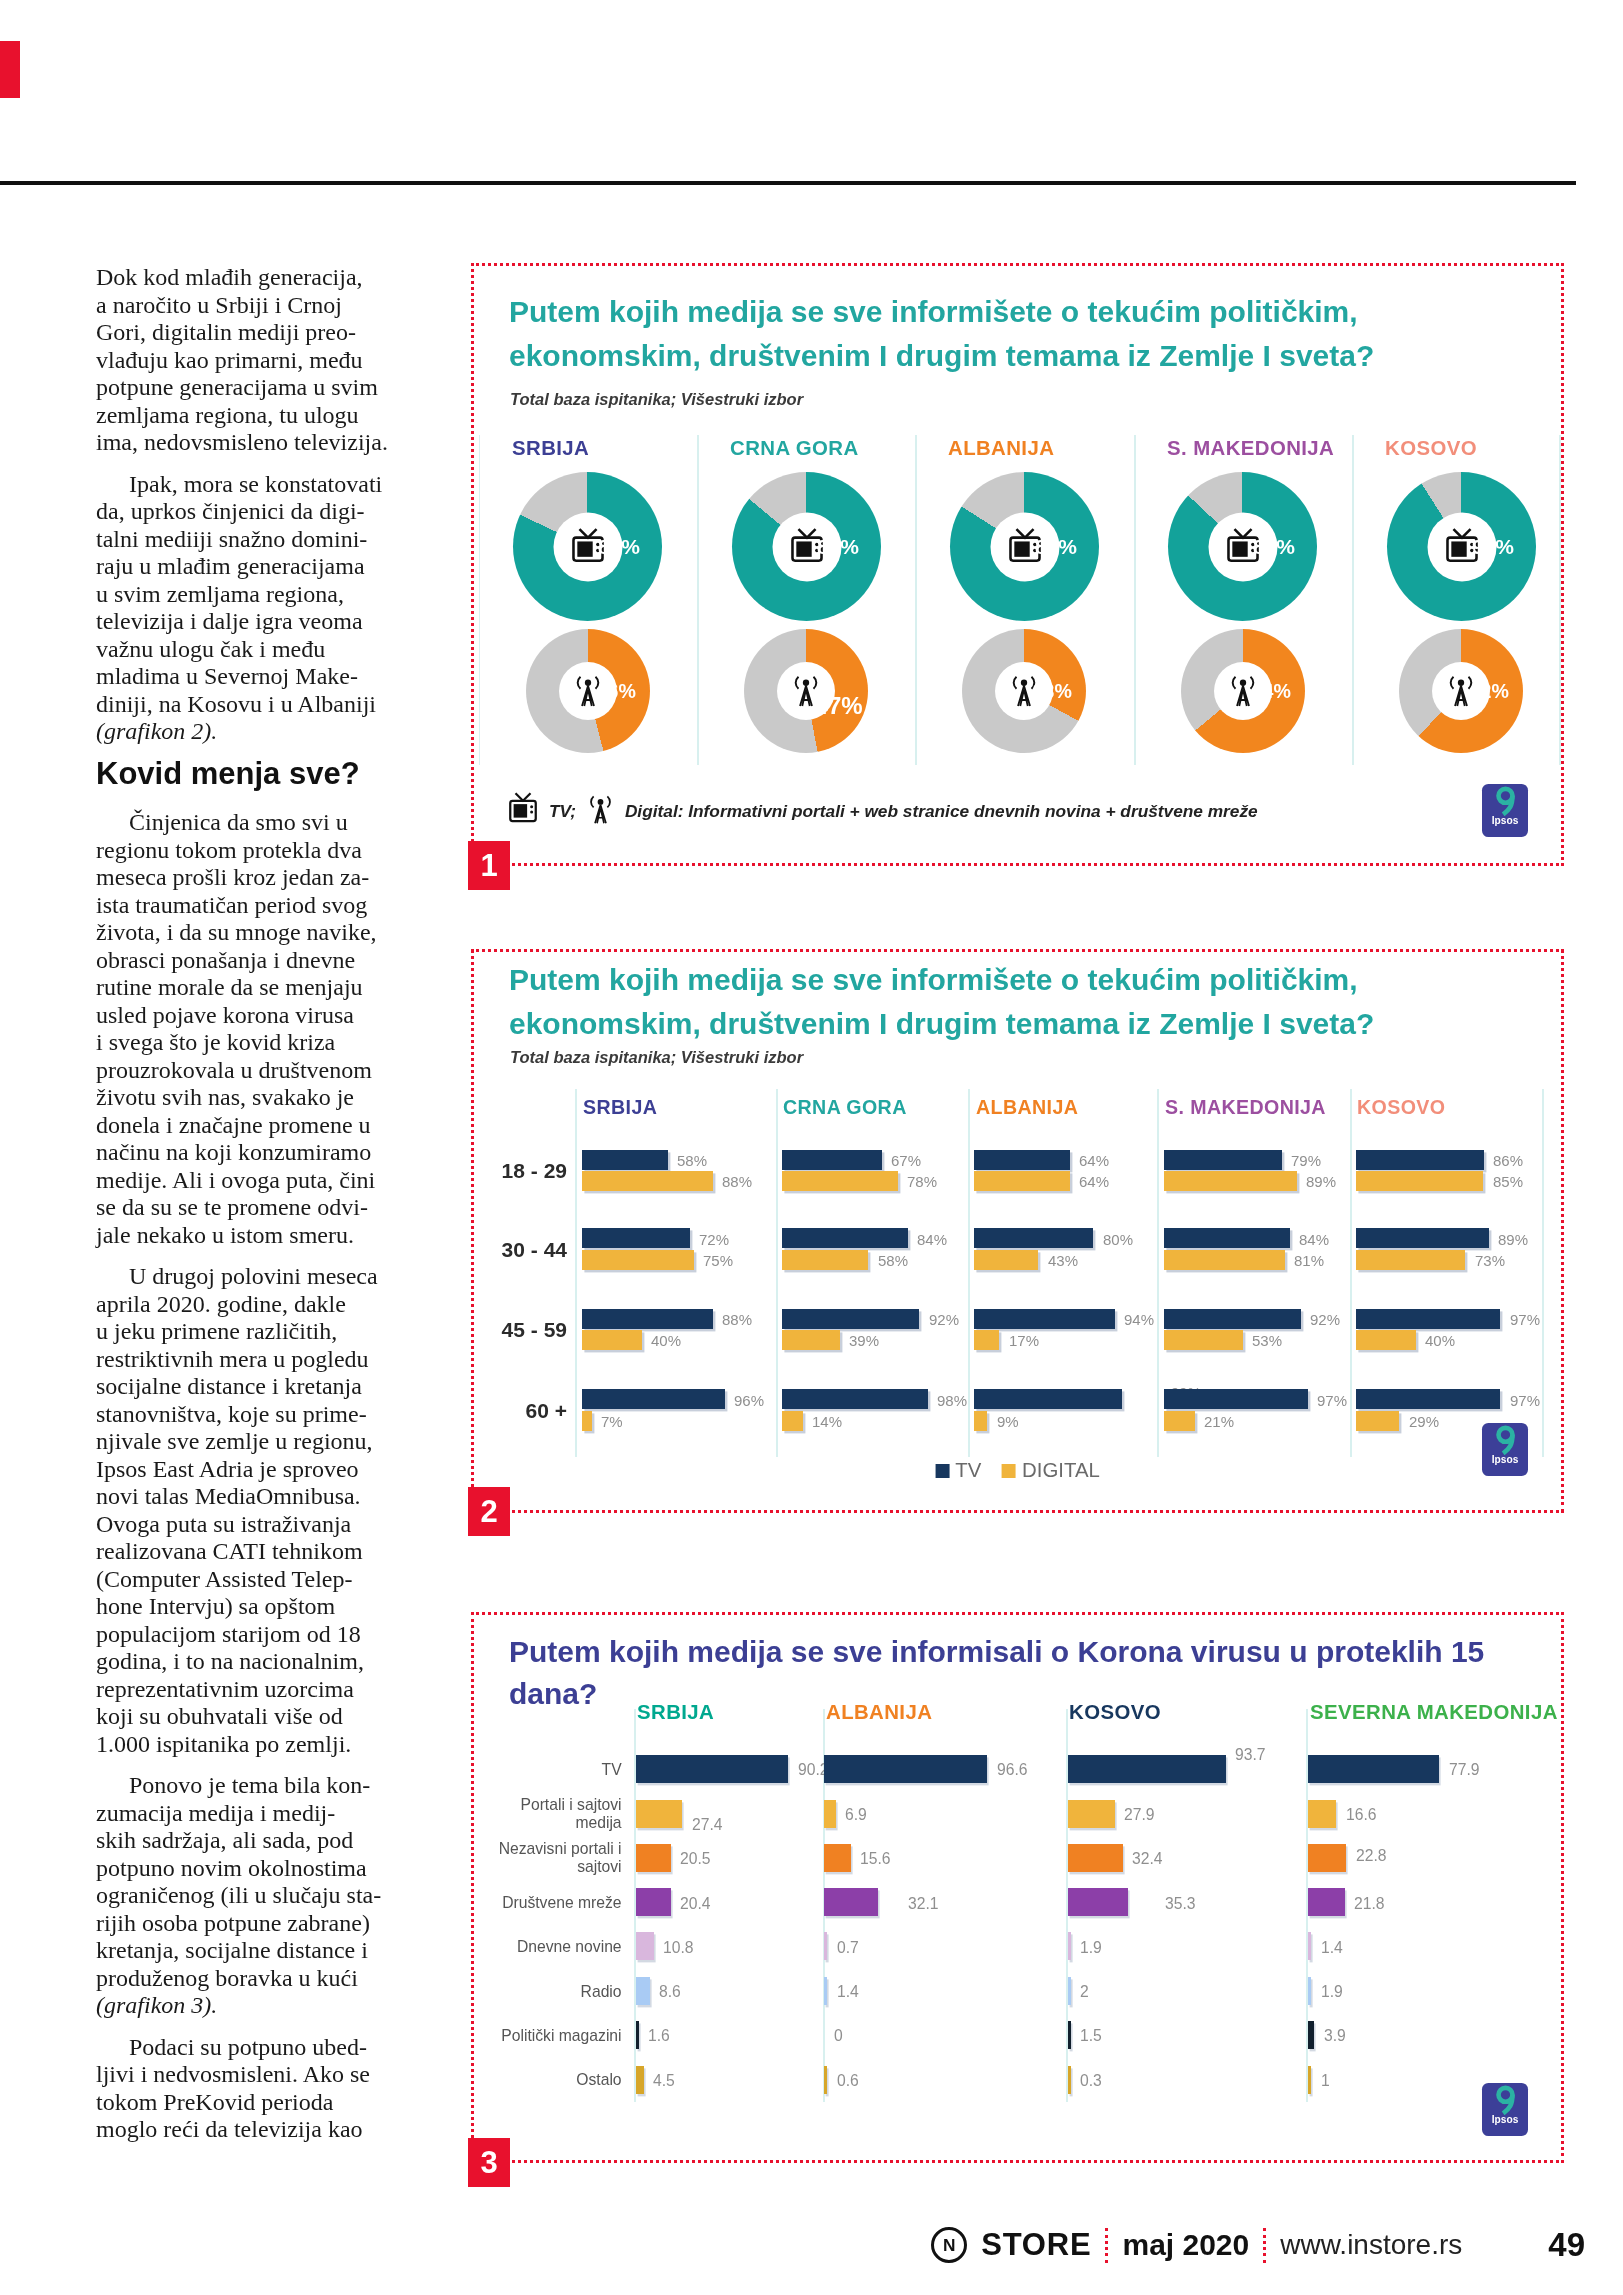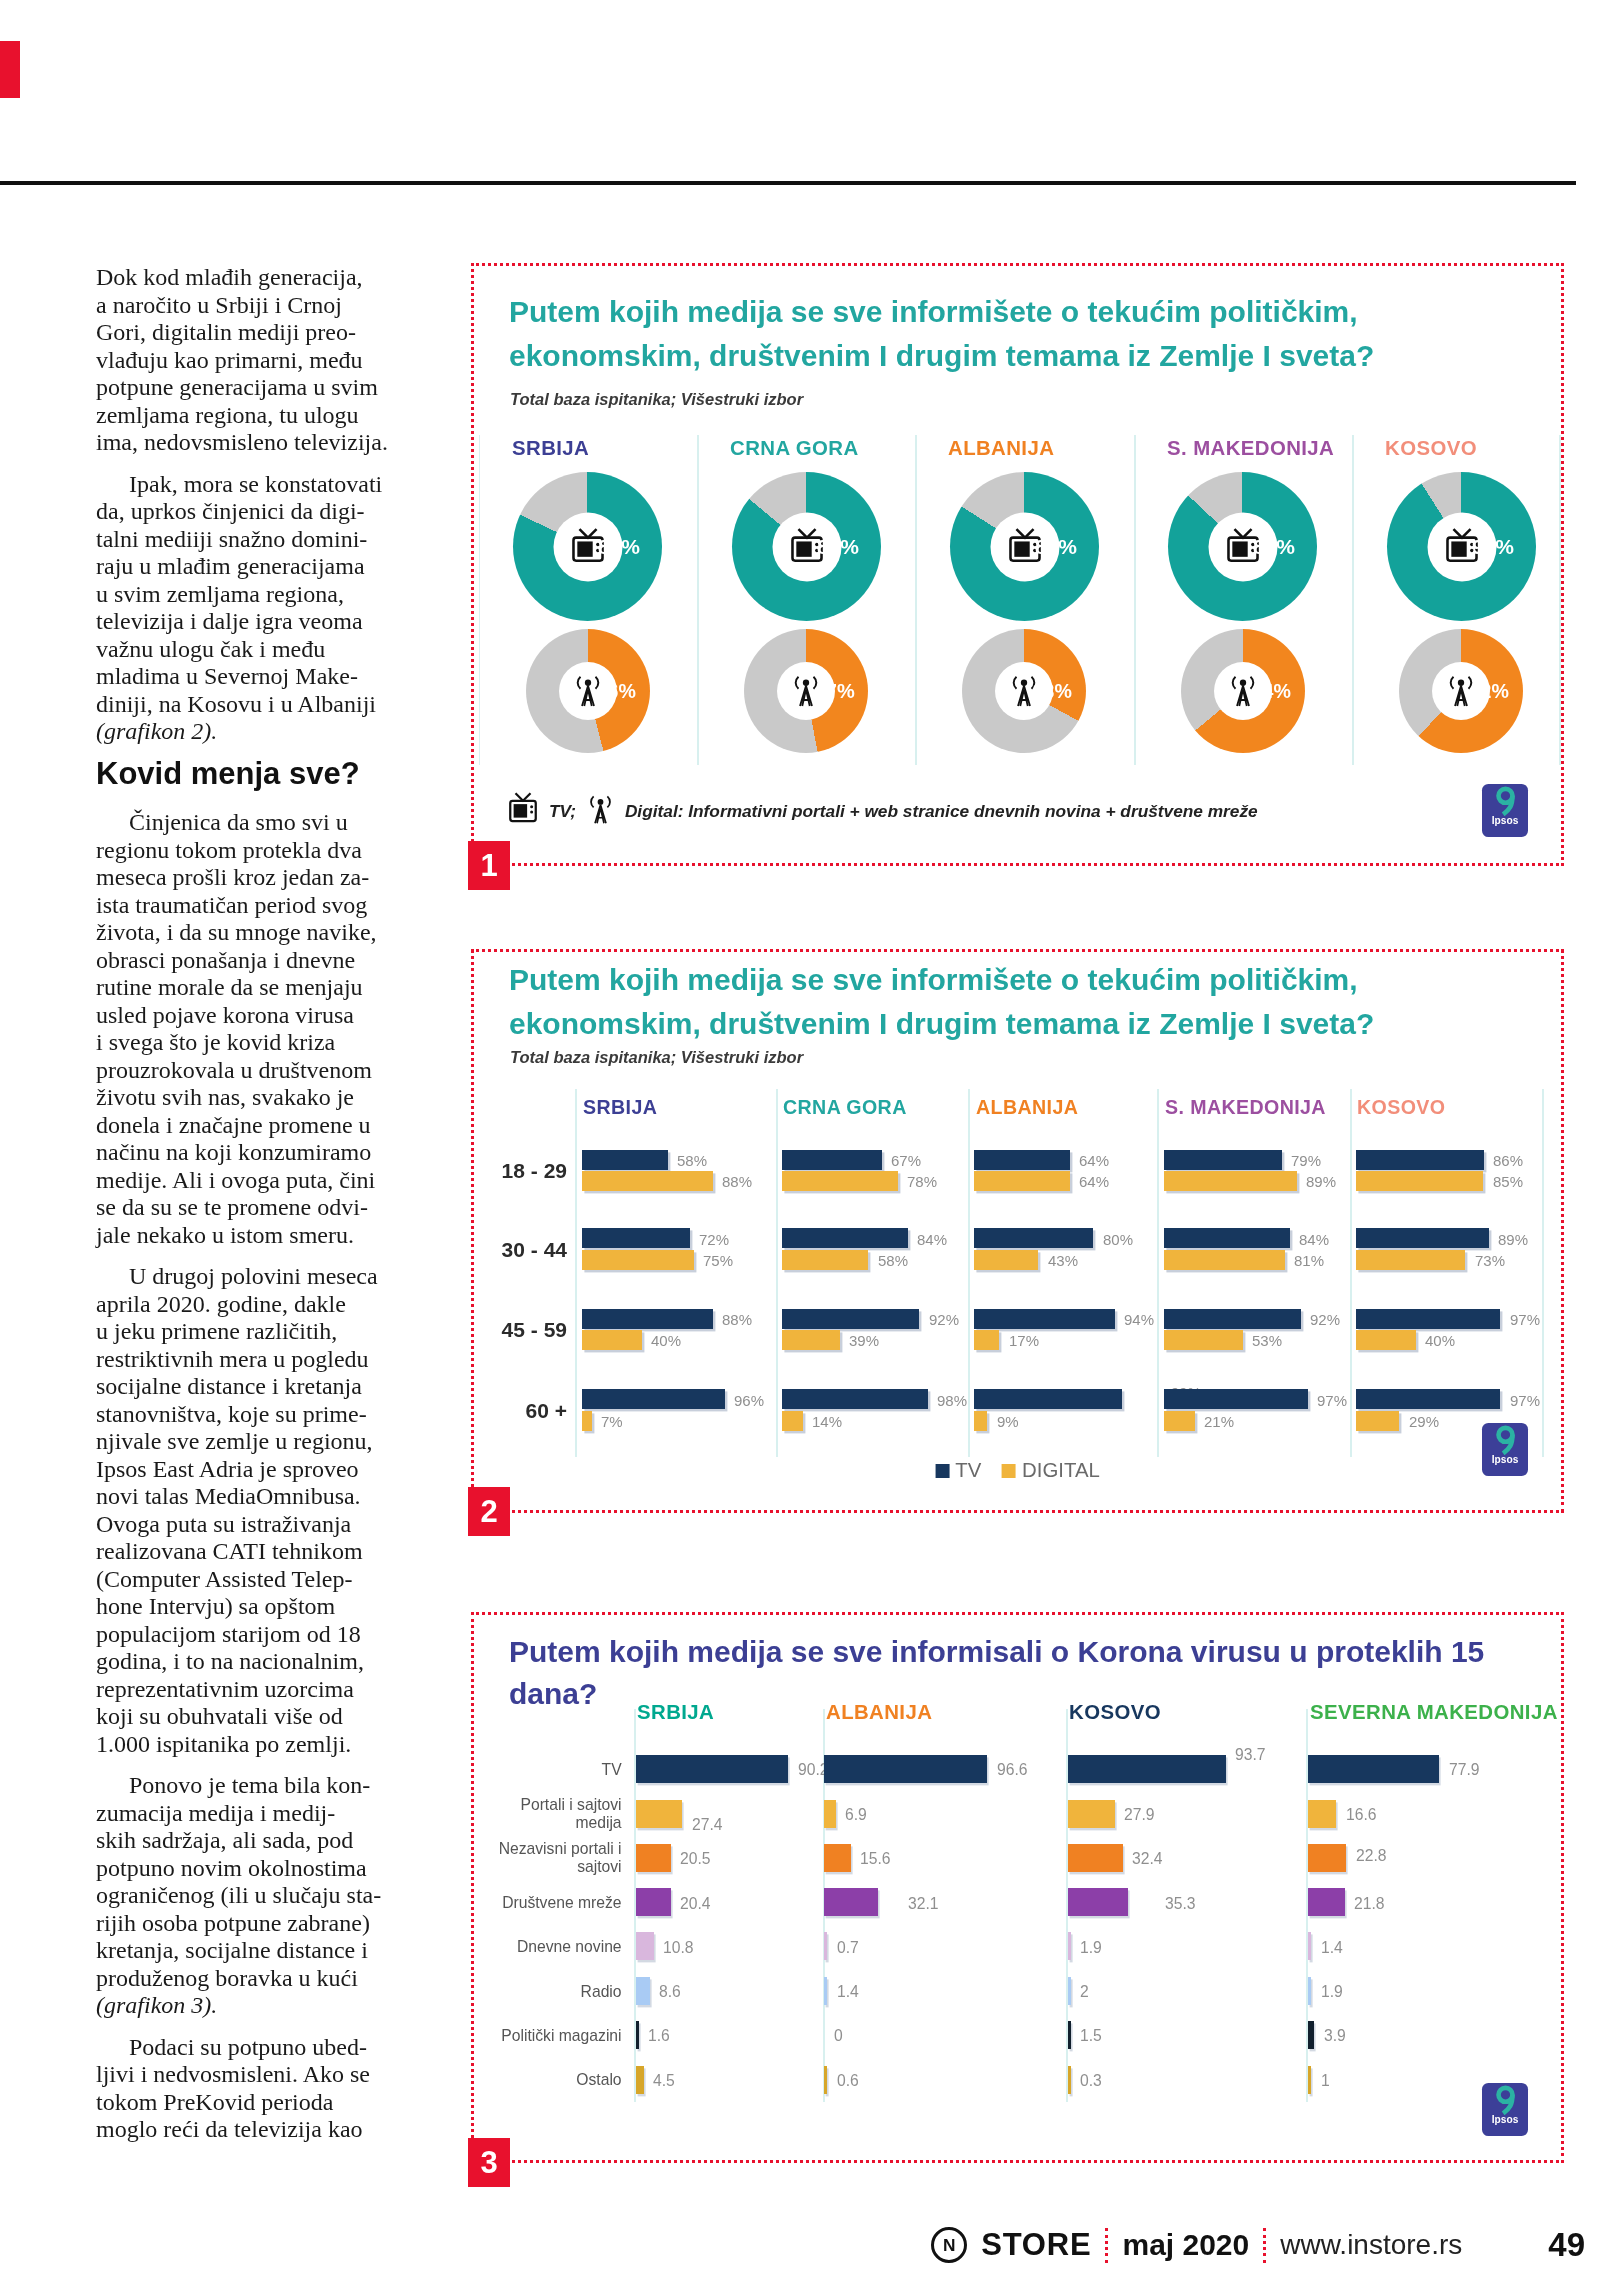--- a/index.html
+++ b/index.html
@@ -191,21 +191,21 @@
           <span class="donut-val">86%</span>
         </div>
         <div class="donut" style="left: 270px; top: 363px; width: 124px; height: 124px; background: conic-gradient(rgb(242, 134, 30) 0deg, rgb(242, 134, 30) 47%, rgb(201, 201, 201) 47%, rgb(201, 201, 201) 100%);">
           <div class="hole" style="width: 58px; height: 58px;">
             <svg viewBox="0 0 48 48" style="width: 36px; height: 36px;">
               <circle cx="24" cy="13" r="4.2" fill="#111"></circle>
               <path d="M24 17 L16 44 M24 17 L32 44 M18.5 36 L29.5 36 M24 22 L19 44 M24 22 L29 44" stroke="#111" stroke-width="2.4" fill="none"></path>
               <path d="M14 5 C9 9.5 9 16.5 14 21 M34 5 C39 9.5 39 16.5 34 21" stroke="#111" stroke-width="2.6" fill="none"></path>
             </svg>
           </div>
-          <span class="donut-val" style="font-size: 20px;">47%</span>
+          <span class="donut-val" style="font-size: 24px; margin-top: 15px;">47%</span>
         </div>
         <span class="col-header" style="left: 474px; top: 171px; color: rgb(240, 129, 34);">ALBANIJA</span>
         <div class="donut" style="left: 476px; top: 206px; width: 149px; height: 149px; background: conic-gradient(rgb(19, 162, 154) 0deg, rgb(19, 162, 154) 84%, rgb(201, 201, 201) 84%, rgb(201, 201, 201) 100%);">
           <div class="hole" style="width: 69px; height: 69px;">
             <svg viewBox="0 0 48 48" style="width: 41px; height: 41px;">
               <path d="M14 3 L24 13 L34 3" fill="none" stroke="#111" stroke-width="3"></path>
               <rect x="7" y="13" width="34" height="27" rx="3" fill="none" stroke="#111" stroke-width="3"></rect>
               <rect x="11.5" y="17.5" width="18" height="18" fill="#111"></rect>
               <circle cx="35.5" cy="21" r="2" fill="#111"></circle>
               <circle cx="35.5" cy="28" r="2" fill="#111"></circle>

